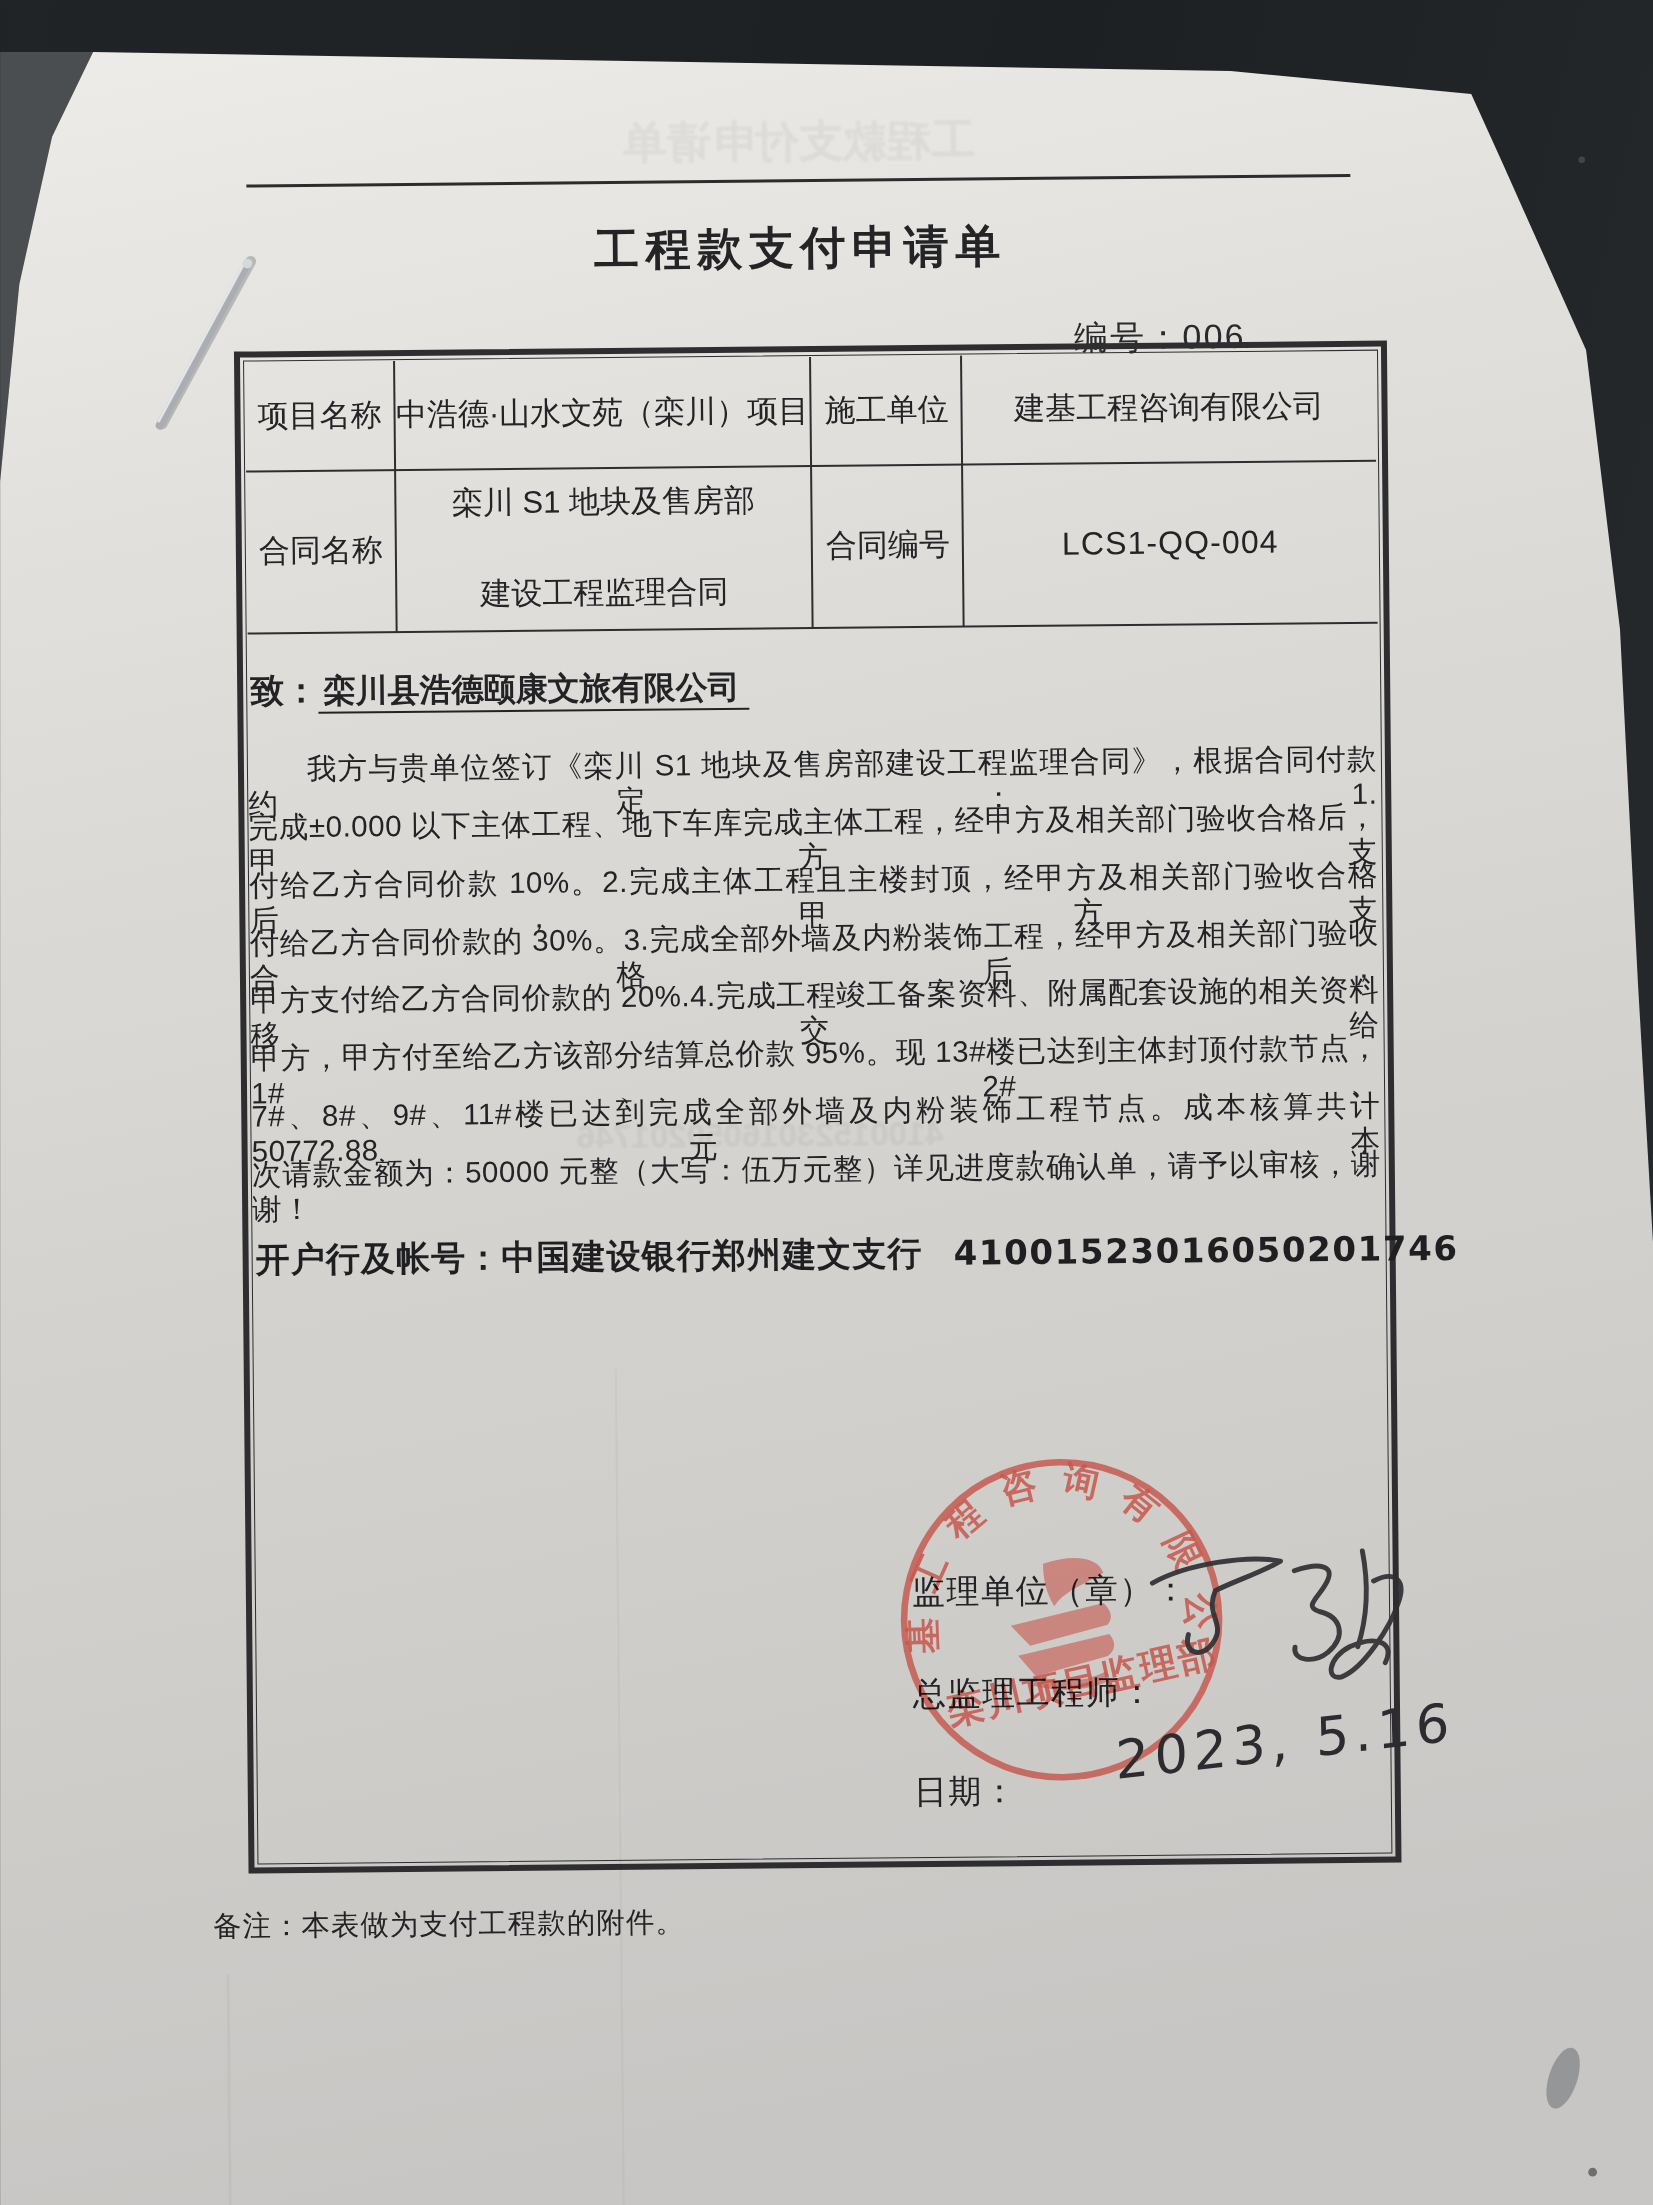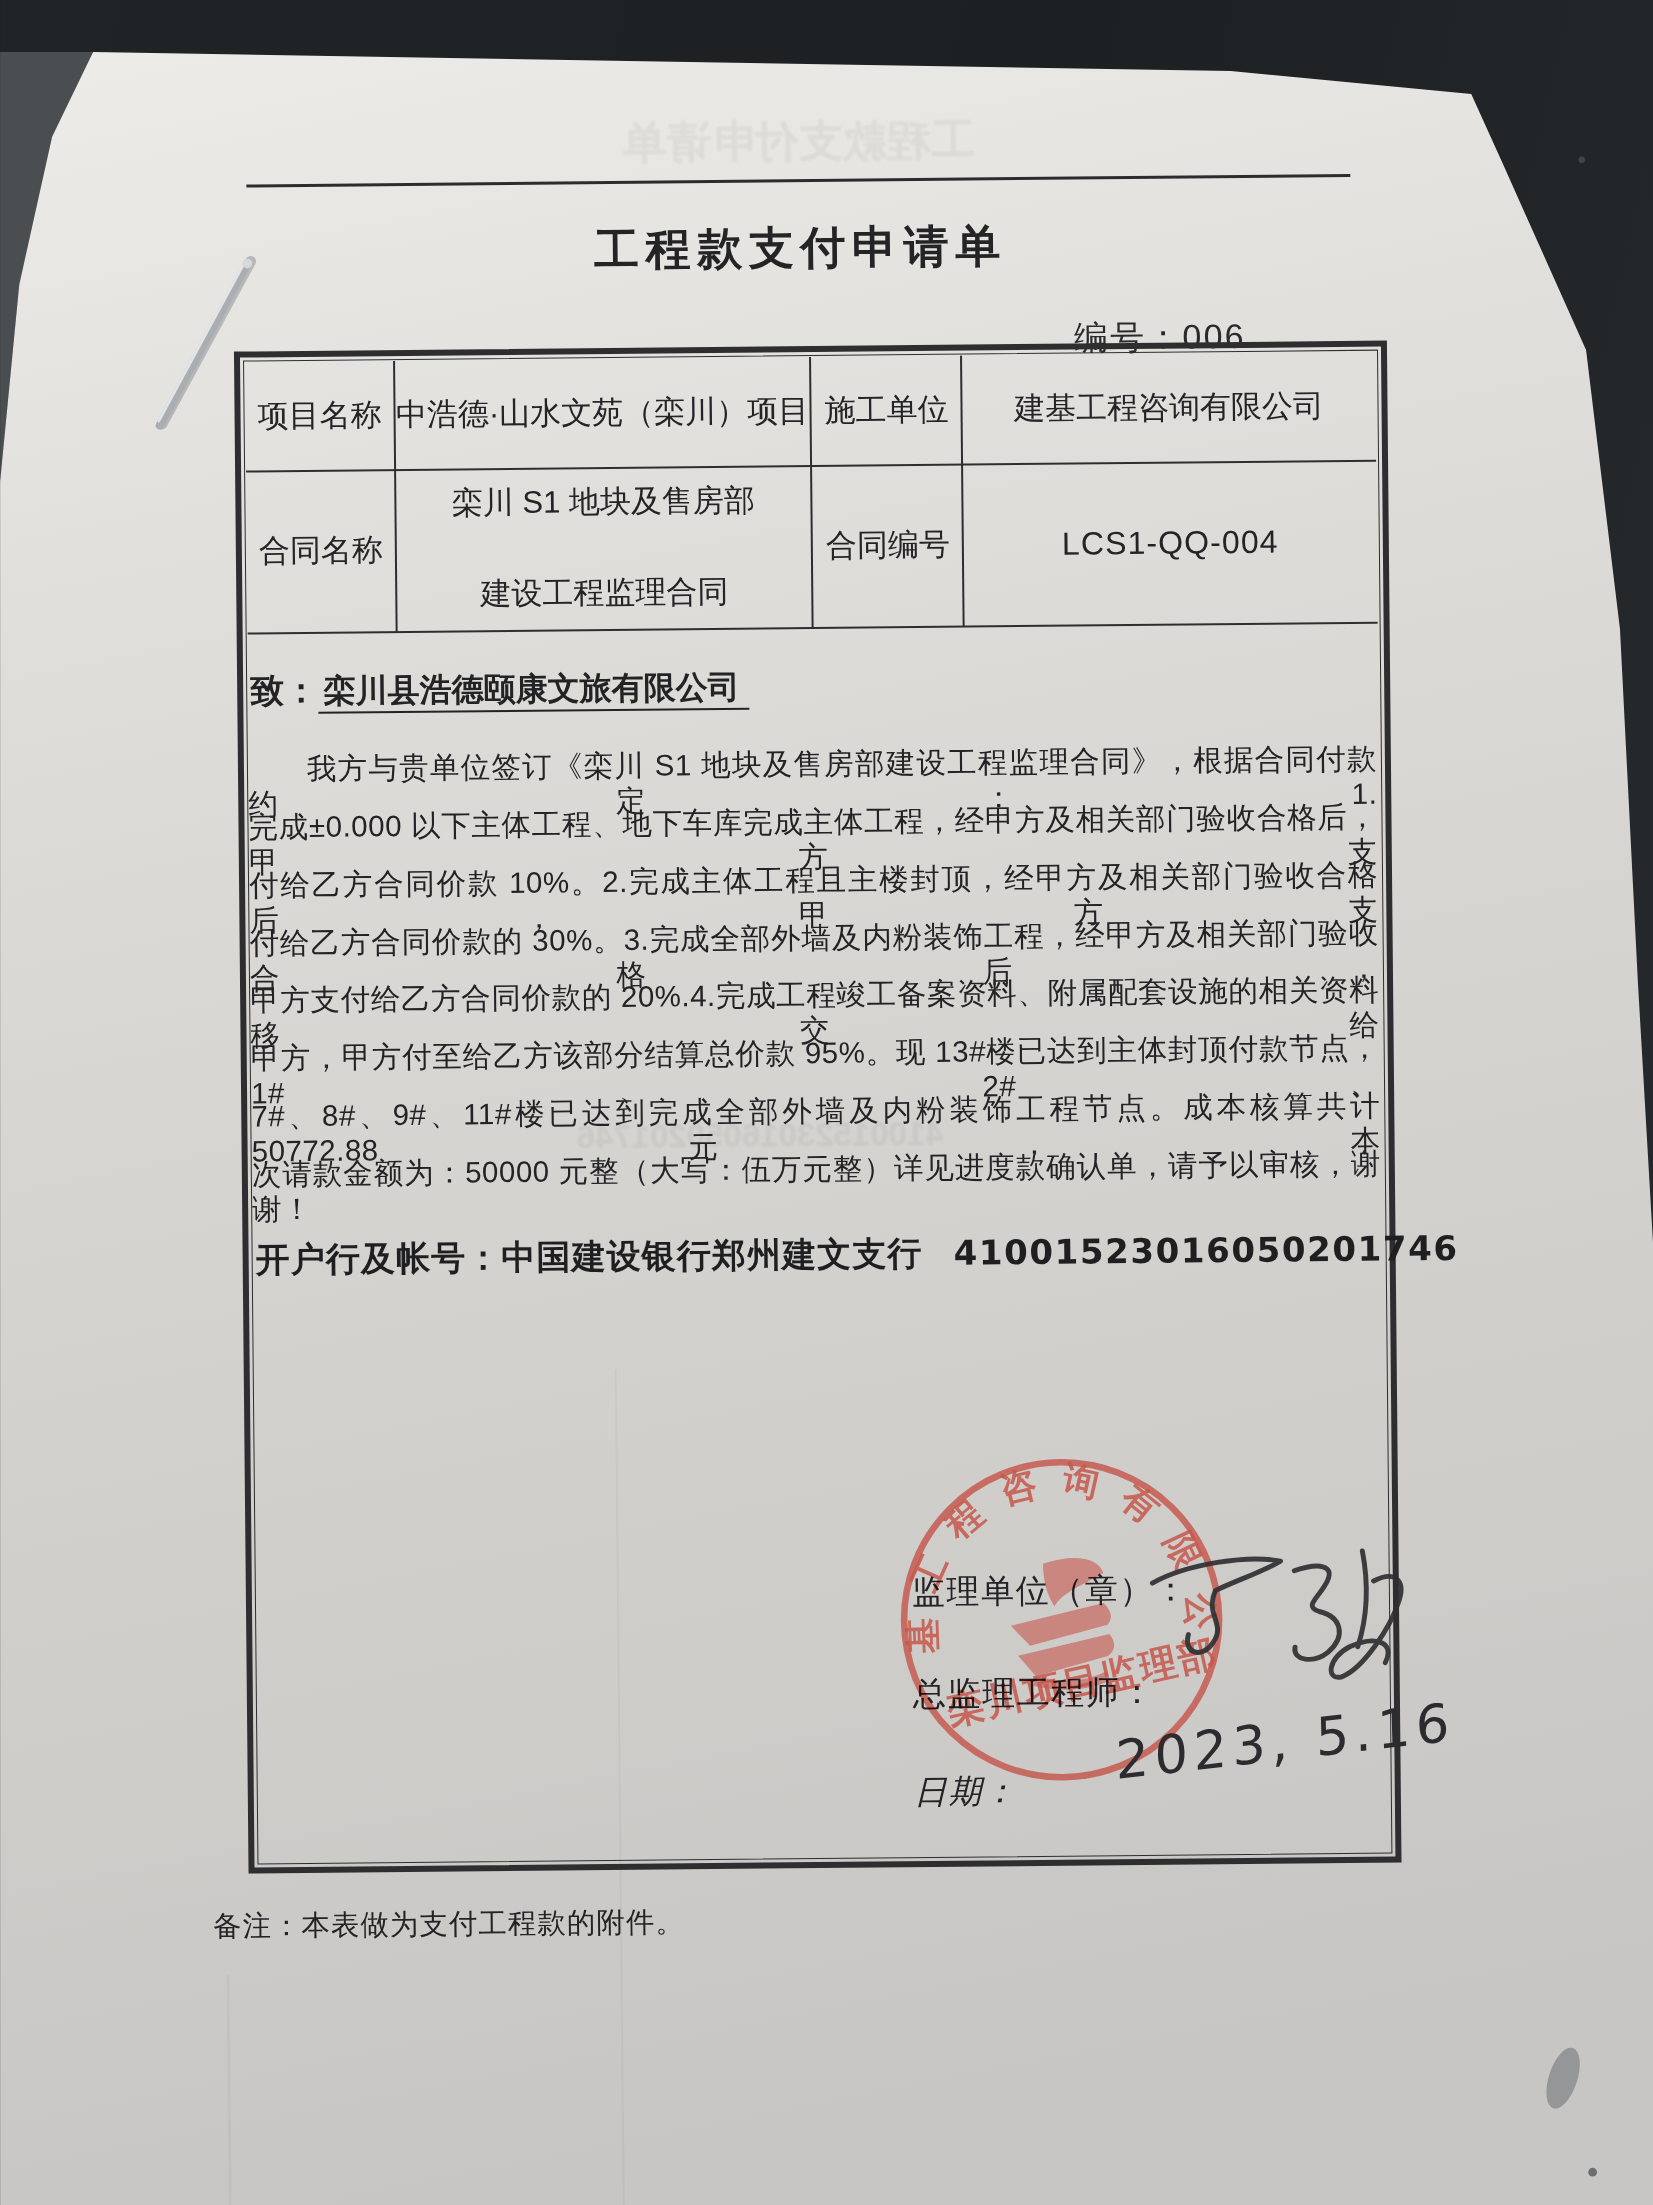--- a/index.html
+++ b/index.html
@@ -121,21 +121,21 @@
   <div class="para-line" style="top:1036px;">甲方，甲方付至给乙方该部分结算总价款 95%。现 13#楼已达到主体封顶付款节点，1#、2#、</div>
   <div class="para-line" style="top:1094px;">7#、8#、9#、11#楼已达到完成全部外墙及内粉装饰工程节点。成本核算共计 50772.88 元，本</div>
   <div class="para-line last" style="top:1152px;">次请款金额为：50000 元整（大写：伍万元整）详见进度款确认单，请予以审核，谢谢！</div>
 
   <div class="bank-line">
     <span>开户行及帐号：中国建设银行郑州建文支行</span><span class="acct">41001523016050201746</span>
   </div>
 
   <div class="sign-label" style="top:1571px;">监理单位（章）：</div>
   <div class="sign-label" style="top:1673px;">总监理工程师：</div>
-  <div class="sign-label" style="top:1771px;font-style:italic;">日期：</div>
+  <div class="sign-label" style="top:1771px;">日期：</div>
 
   <svg id="stamp-svg" width="416" height="432" viewBox="0 0 760 790" xmlns="http://www.w3.org/2000/svg">
     <g fill="none" stroke="#c5463a" opacity="0.82">
       <circle cx="368" cy="375" r="288" stroke-width="12"></circle>
     </g>
     <defs>
       <path id="ringPath" d="M 158 473 A 232 232 0 1 1 578 473"></path>
     </defs>
     <text font-size="66" font-weight="bold" fill="#c5463a" opacity="0.85" letter-spacing="40" font-family="Liberation Sans, sans-serif">
       <textPath href="#ringPath" startOffset="50%" text-anchor="middle">建基工程咨询有限公司</textPath>

